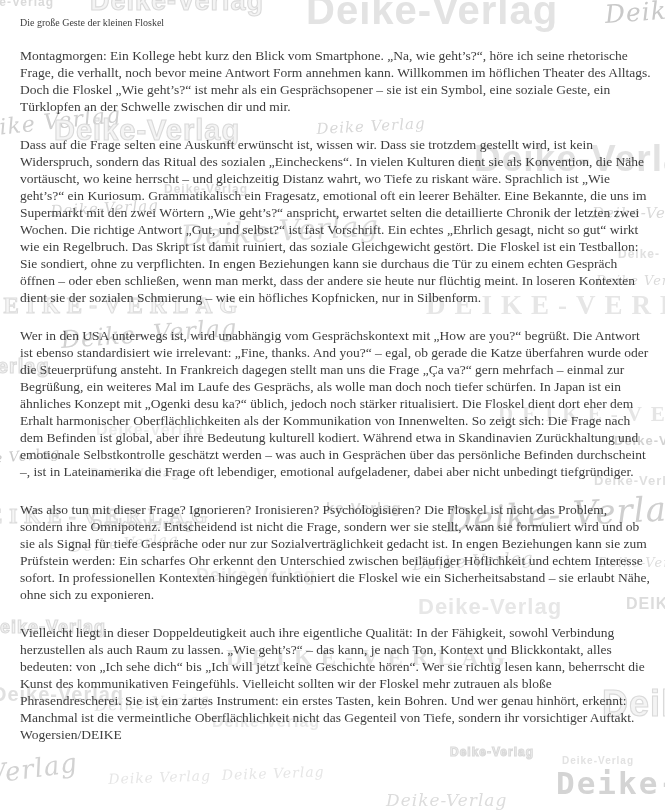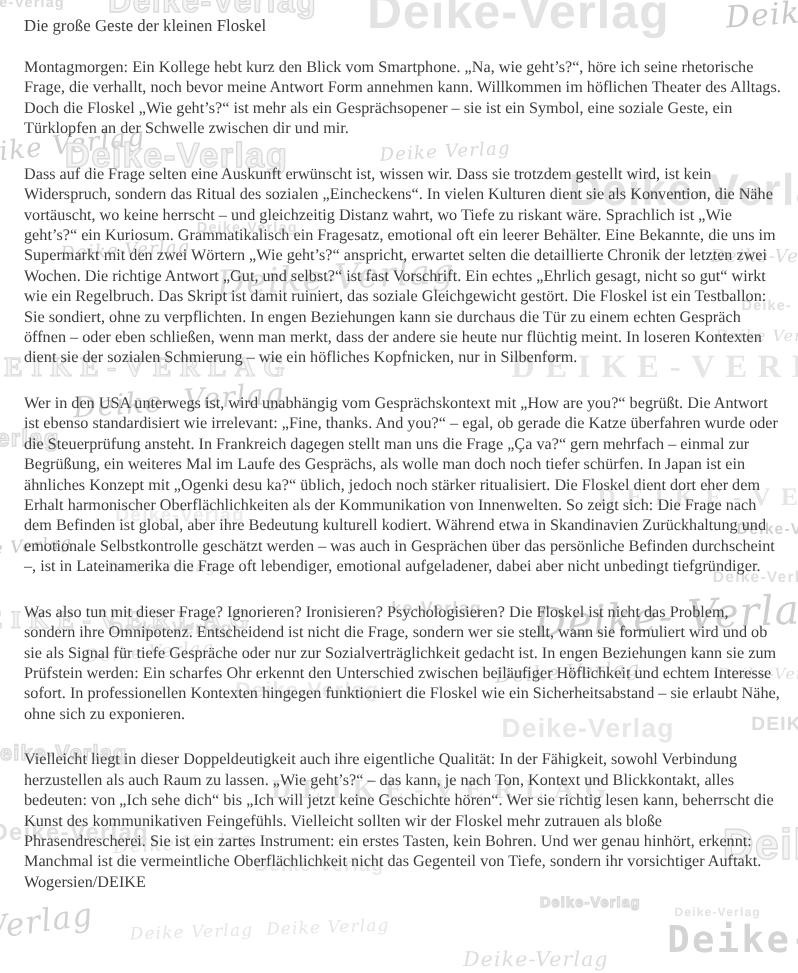--- a/index.html
+++ b/index.html
@@ -14,21 +14,21 @@
   .wm-ghost{font-family:"Liberation Sans",sans-serif;font-weight:700;letter-spacing:1px;}
   .wm-outline{font-family:"Liberation Sans",sans-serif;font-weight:700;letter-spacing:1px;
     color:#f4f4f4;-webkit-text-stroke:1.1px #dadada;}
   .wm-outline-serif{font-family:"Liberation Serif",serif;font-weight:700;letter-spacing:7px;
     color:#f6f6f6;-webkit-text-stroke:1px #dcdcdc;}
   .wm-script{font-family:"DejaVu Serif",serif;font-style:italic;letter-spacing:1px;}
   .wm-caps{font-family:"Liberation Serif",serif;font-weight:700;letter-spacing:9px;}
   .wm-mono{font-family:"DejaVu Sans Mono",monospace;font-weight:700;letter-spacing:2px;}
   
   .content{position:relative;z-index:1;padding:14px 13px 0 20px;width:632px;color:#3d3d3d;}
-  .title{font-size:14px;line-height:17px;margin:0 0 16px 0;font-weight:400;}
+  .title{font-size:10px;line-height:17px;margin:0 0 16px 0;font-weight:400;}
   .para{font-size:13.5px;line-height:17px;margin:0 0 21px 0;text-align:left;}
 </style>
 </head>
 <body>
 
 <div class="page">
   <div id="wm-layer" class="wm-layer">
       <span class="wm wm-bold" style="left: -30px; top: -4px; font-size: 12px; color: rgb(218, 218, 218);">Deike-Verlag</span>
       <span class="wm wm-outline" style="left: 90px; top: -12px; font-size: 27px;">Deike-Verlag</span>
       <span class="wm wm-bold" style="left: 306px; top: -10px; font-size: 40px; color: rgb(227, 227, 227);">Deike-Verlag</span>

